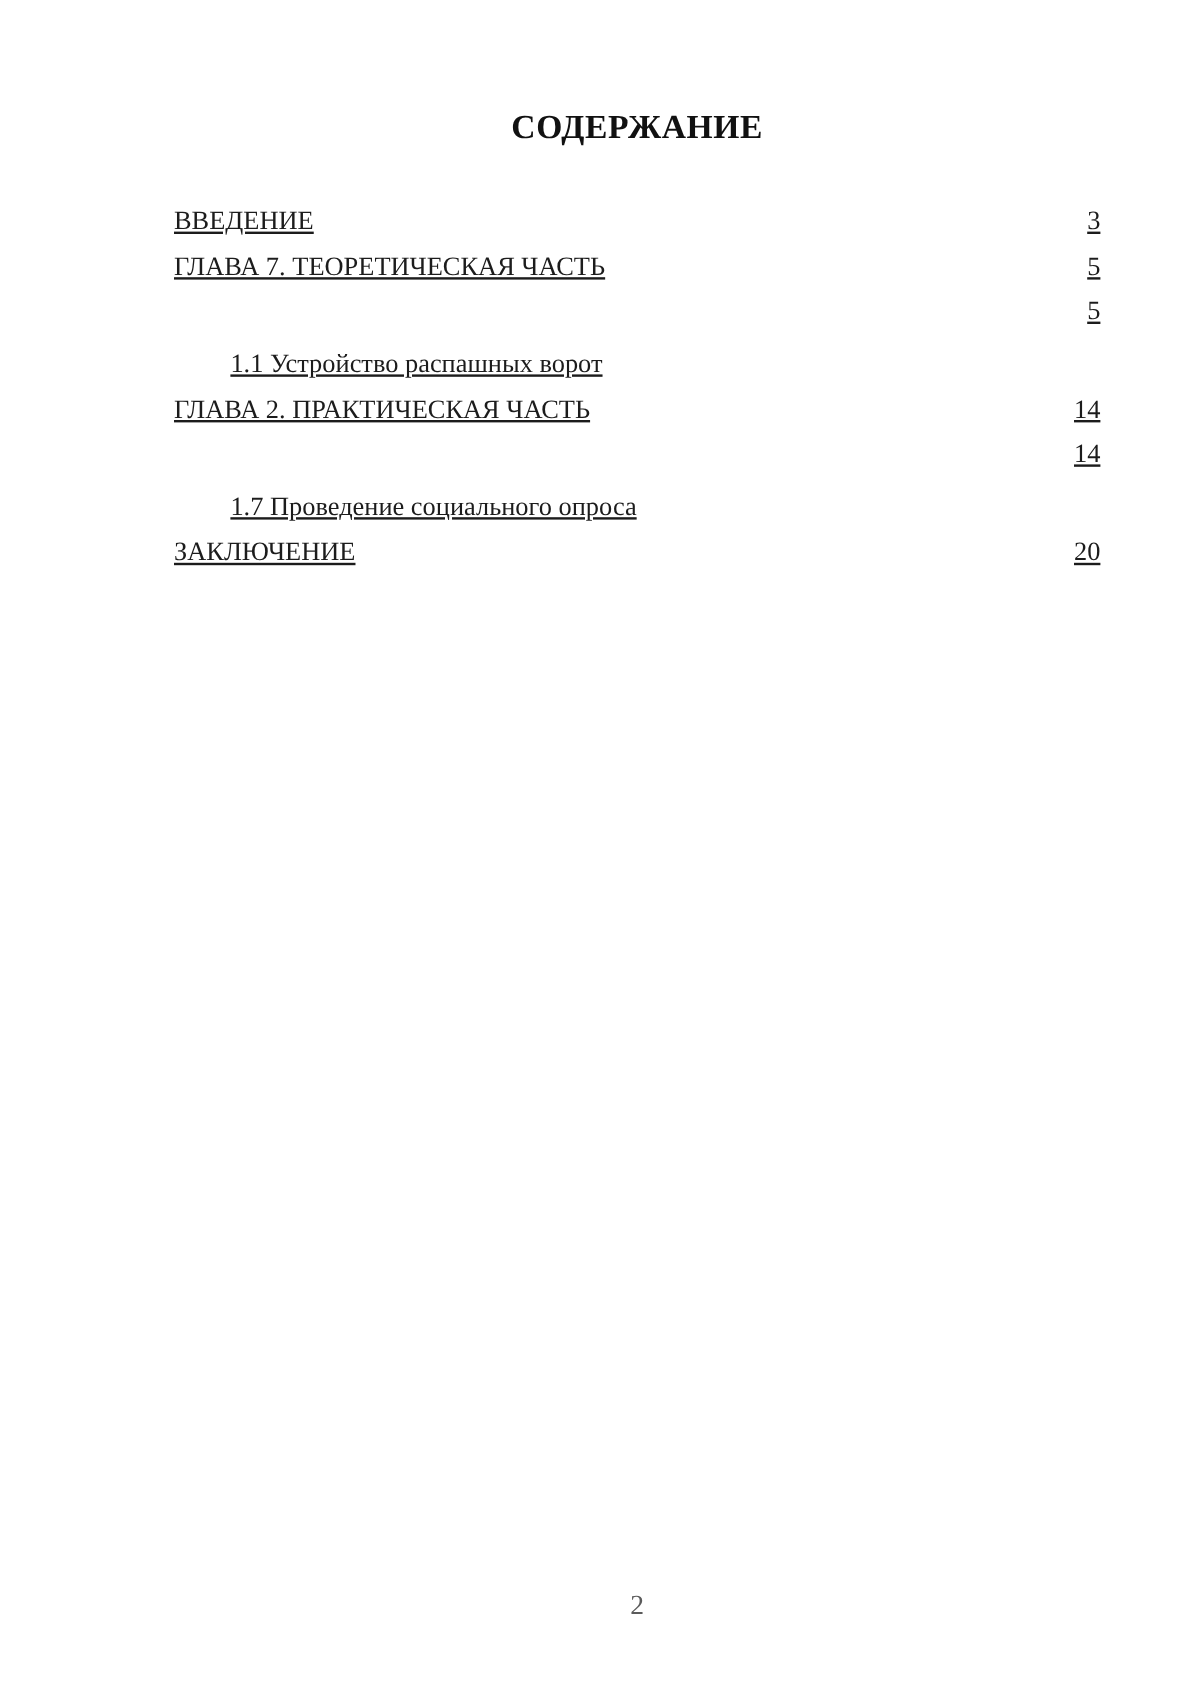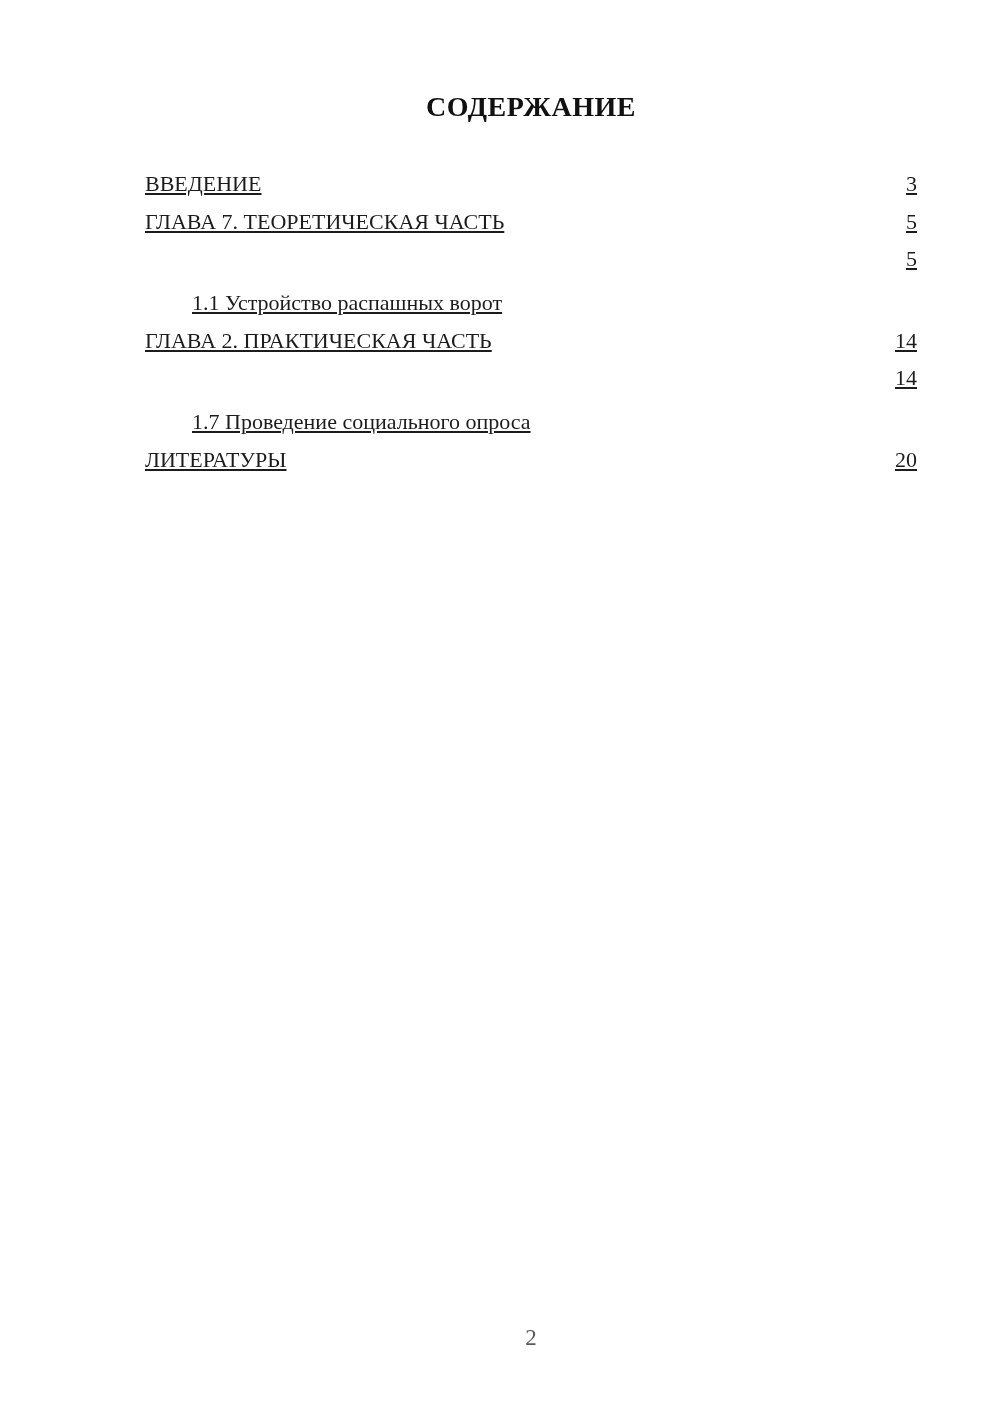--- a/index.html
+++ b/index.html
@@ -101,21 +101,21 @@
         <span class="toc-page">14</span>
       </div>
 
       <div class="toc-row indent">
         <span class="toc-label">1.7 Проведение социального опроса</span>
         <span class="toc-page">14</span>
       </div>
 
 
       <div class="toc-row">
-        <span class="toc-label">ЛИТЕРАТУРЫ</span>
+        <span class="toc-label">ЗАКЛЮЧЕНИЕ</span>
         <span class="toc-page">20</span>
       </div>
 
 
     </div>
   </div>
 
   <div class="footer">2</div>
 </div>
 

